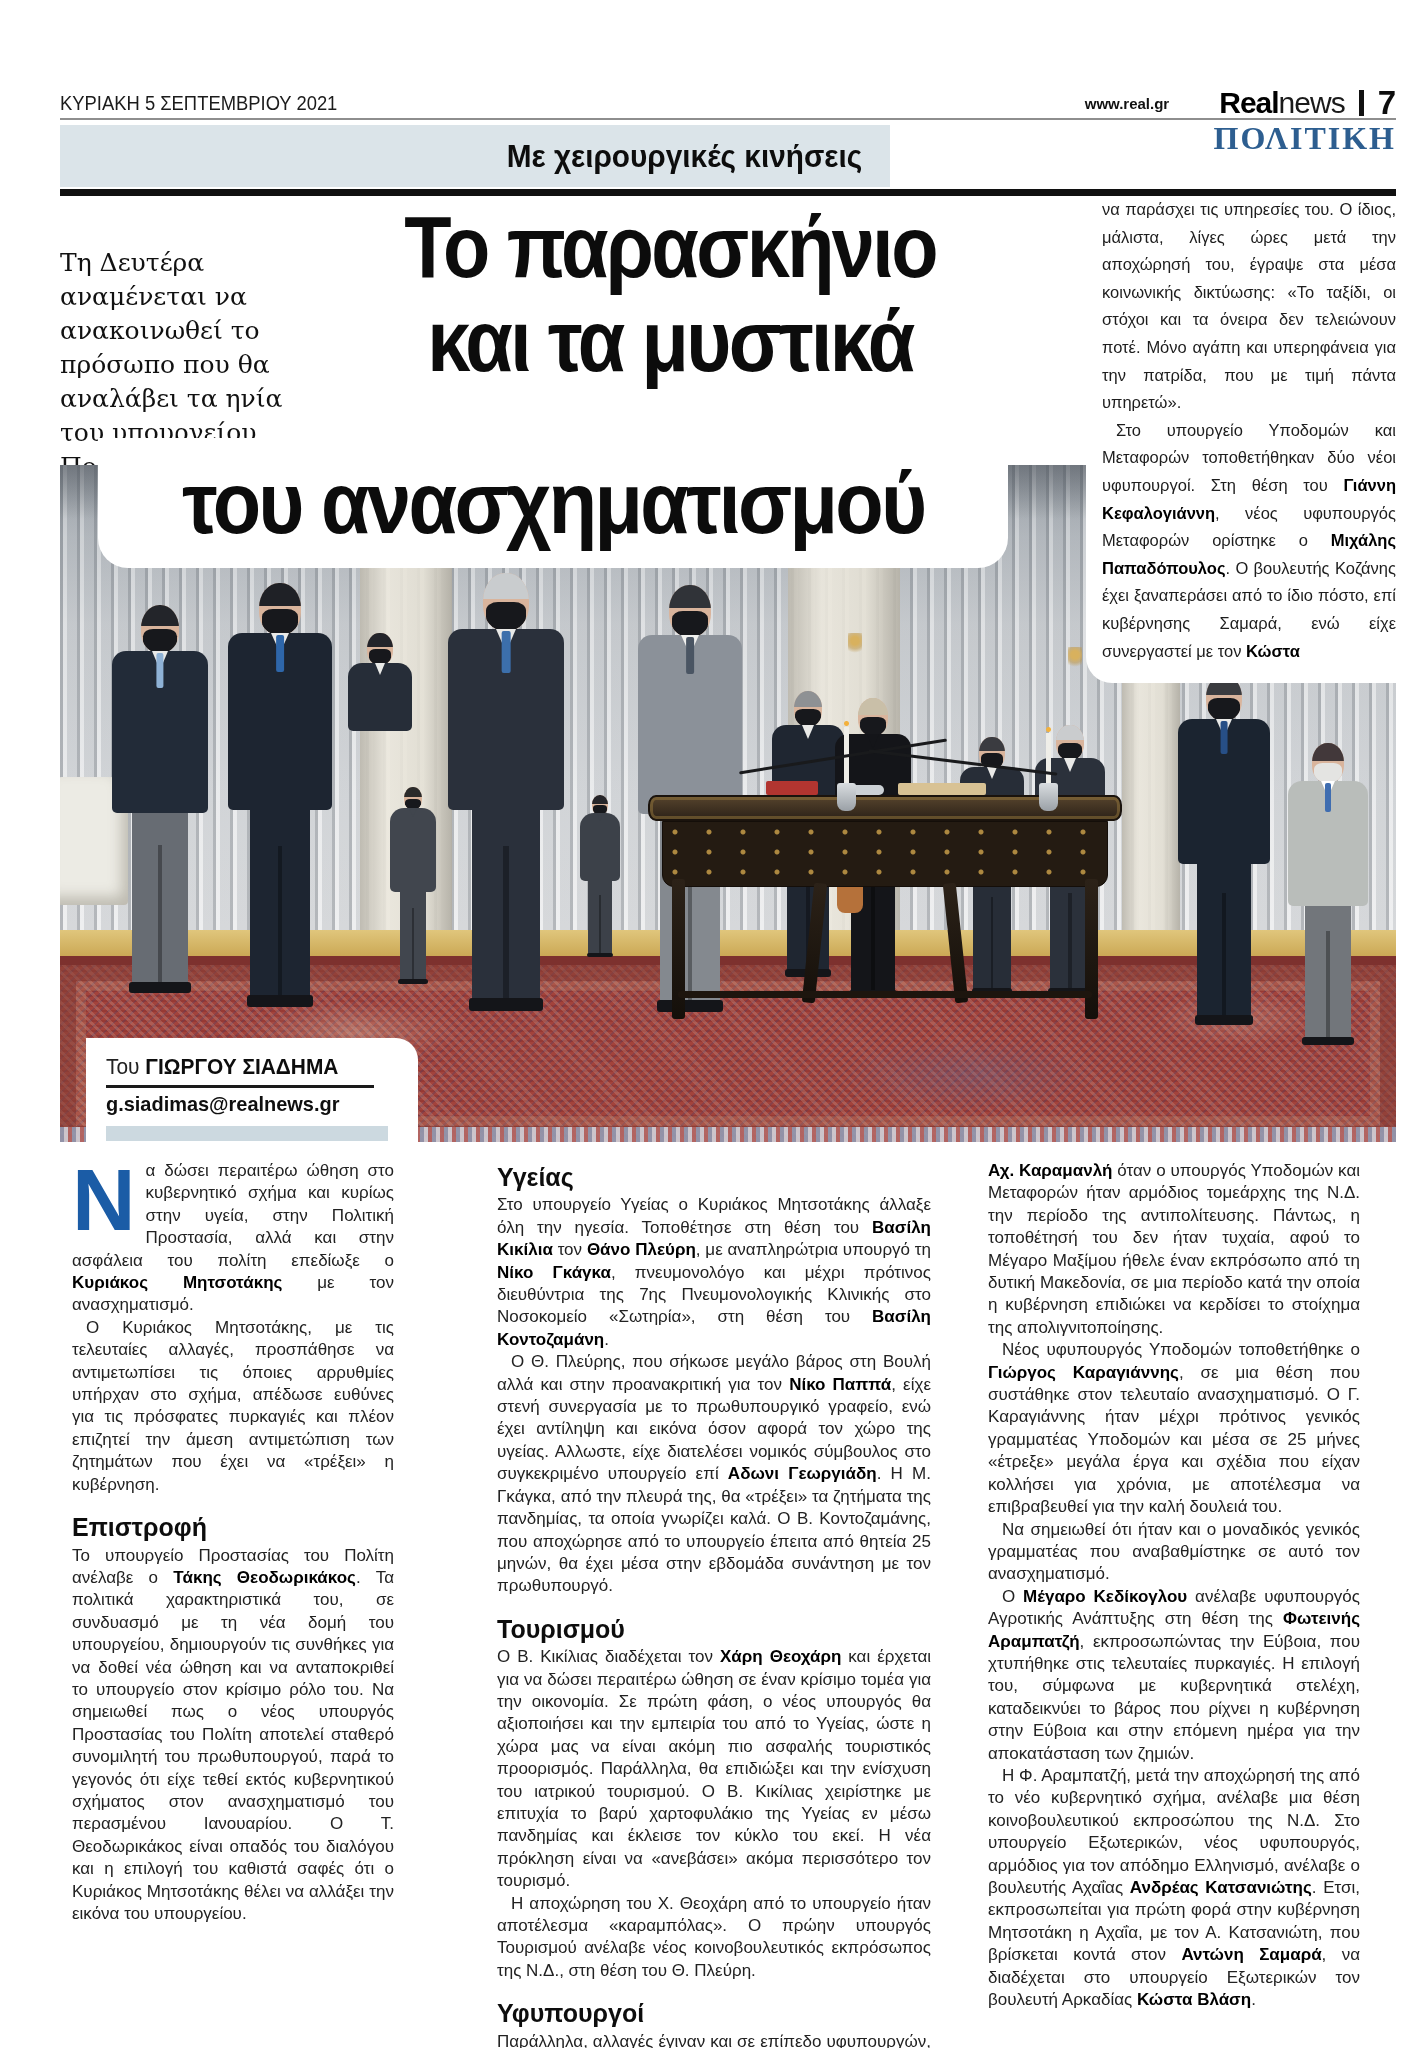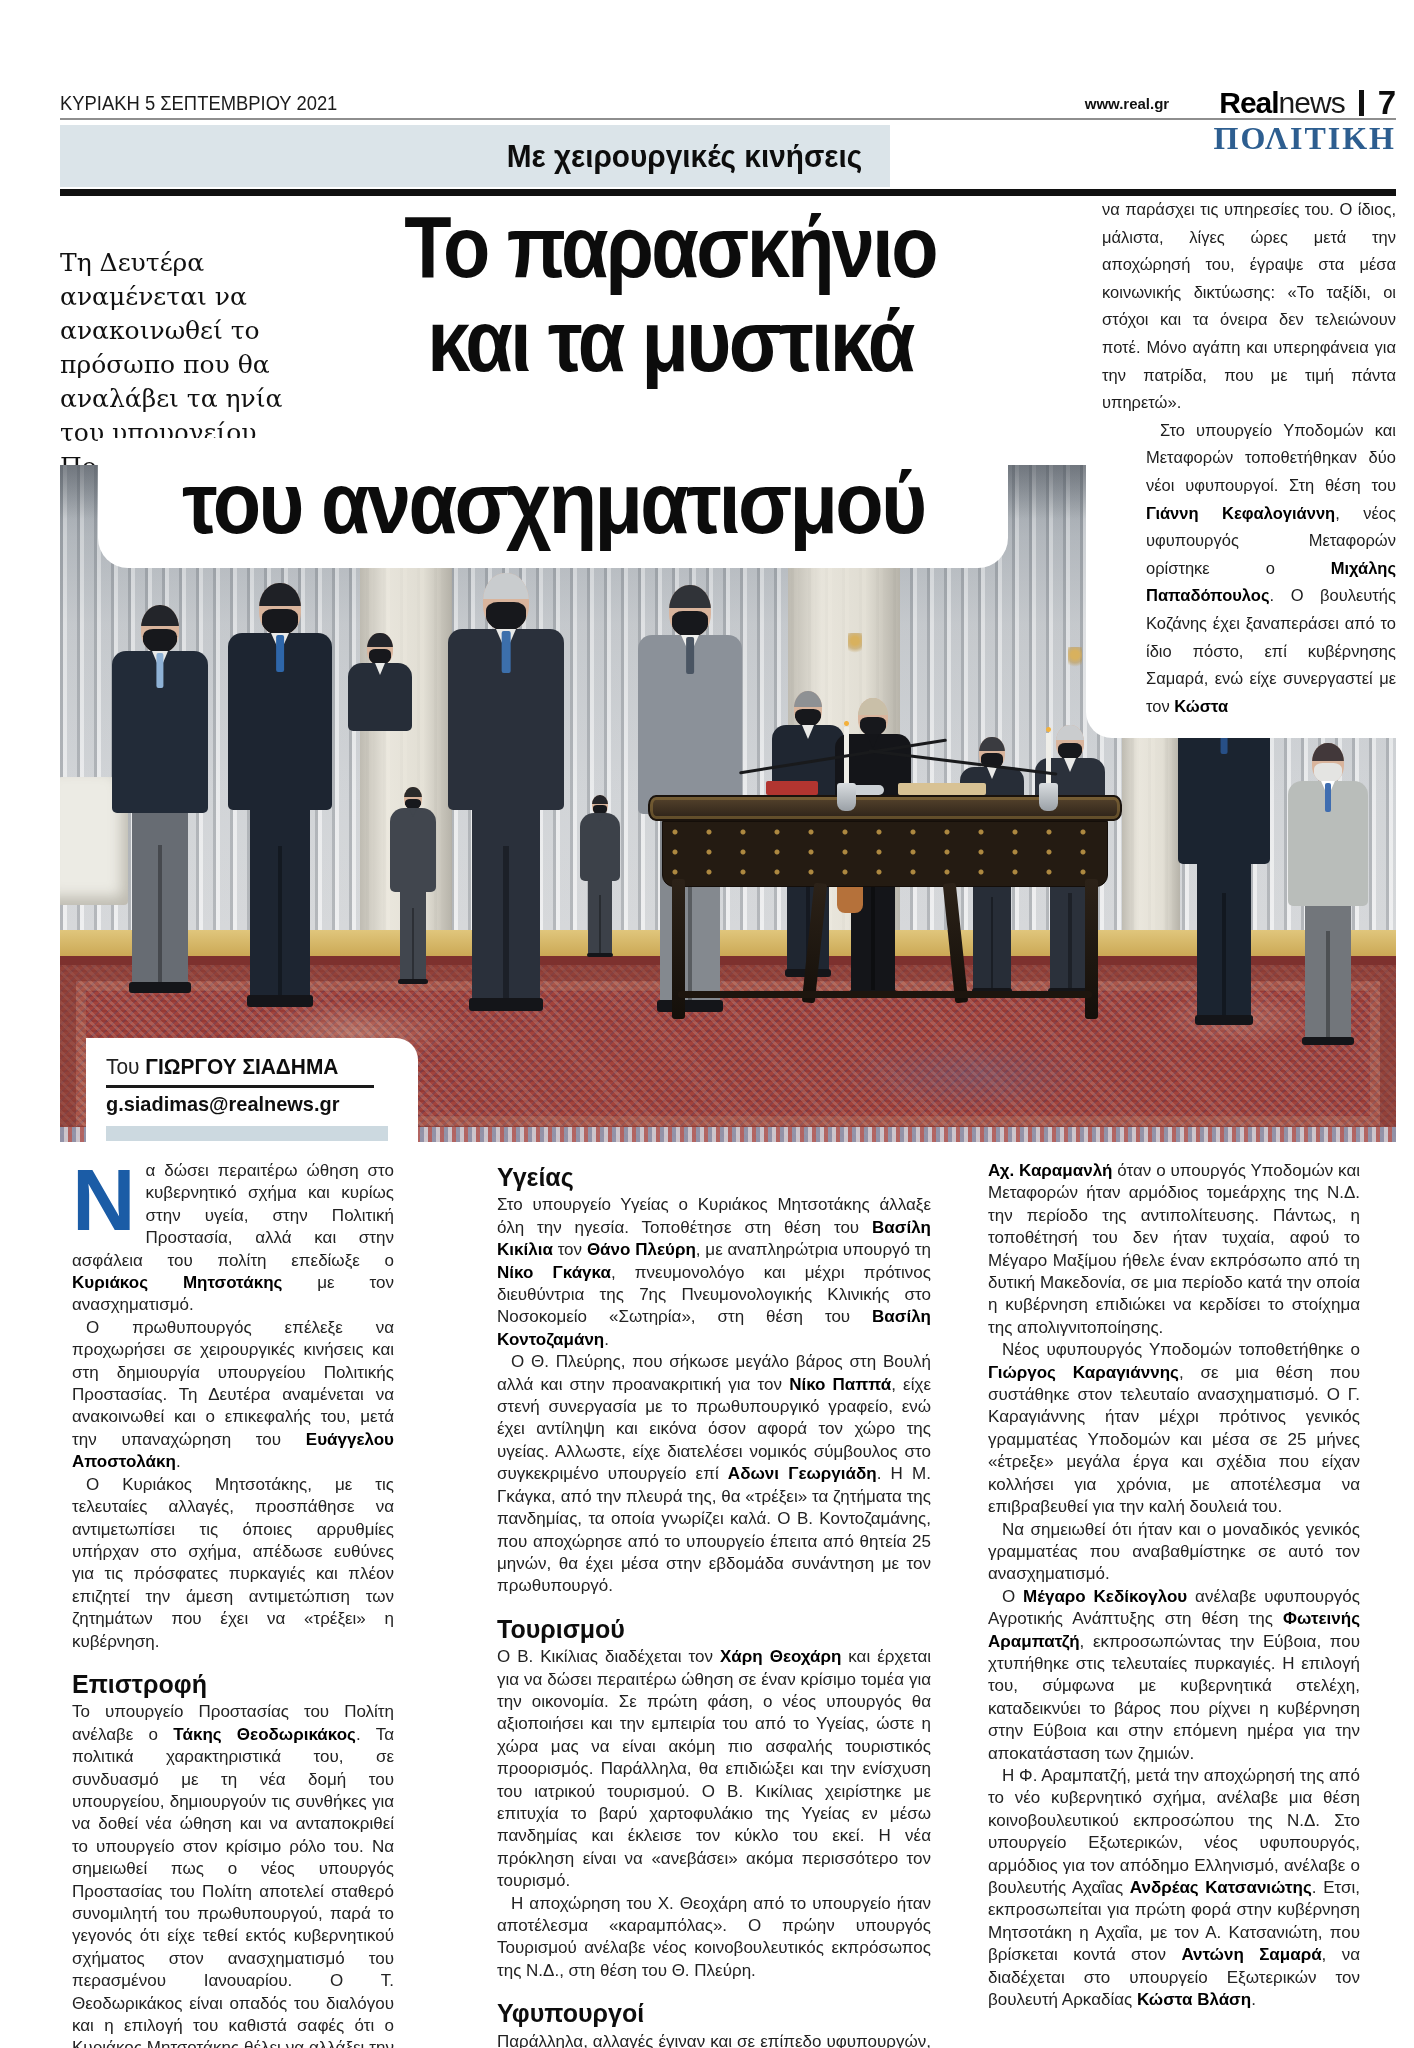--- a/index.html
+++ b/index.html
@@ -73,21 +73,21 @@
   .tstretch{position:absolute;height:7px;background:#1d150e;border-radius:3px;}
   .titem{position:absolute;z-index:6;border-radius:2px;}
   .candle{position:absolute;z-index:6;width:5px;background:#efeee8;}
   .candle:before{content:"";position:absolute;top:-7px;left:0px;width:5px;height:7px;background:radial-gradient(circle,#f3b13c 0 2px,transparent 3px);}
   .candle:after{content:"";position:absolute;bottom:-26px;left:-7px;width:19px;height:28px;background:linear-gradient(180deg,#d9dde0,#9aa0a6);border-radius:3px 3px 8px 8px;}
   .boom{position:absolute;height:3px;background:#191a1c;z-index:6;border-radius:2px;}
 
   
   .toprightcol{left:1086px;top:196px;width:310px;background:#fff;z-index:6;border-radius:0 0 0 26px;padding:0 0 18px 16px;box-sizing:border-box;}
   .toprightcol p{margin:0;font-size:16.5px;line-height:27.6px;text-align:justify;color:#1d1d1d;}
-  .toprightcol p.ind{text-indent:14px;margin-left:44px;}
+  .toprightcol p.ind{text-indent:14px;}
   .bylinebox{left:86px;top:1038px;width:332px;height:104px;background:#fff;z-index:6;border-radius:0 22px 0 0;padding:16px 0 0 20px;box-sizing:border-box;}
   .by1{font-size:22px;transform:scaleX(.95);transform-origin:left center;color:#222;}
   .by1 b{font-weight:700;color:#0d0d0d;}
   .byrule{width:268px;height:3px;background:#1a1a1a;margin:5px 0 4px;}
   .byemail{font-size:21px;font-weight:700;color:#0f0f0f;transform:scaleX(.95);transform-origin:left center;}
   .bybar{width:282px;height:15px;background:#ccd9e0;margin-top:10px;}
 
   
   .col{z-index:2;font-size:17px;line-height:22.4px;text-align:justify;color:#222;}
   .col p{margin:0;}
@@ -233,21 +233,20 @@
 
 <div class="abs bylinebox">
   <div class="by1"><span>Του</span> <b>ΓΙΩΡΓΟΥ ΣΙΑΔΗΜΑ</b></div>
   <div class="byrule"></div>
   <div class="byemail">g.siadimas@realnews.gr</div>
   <div class="bybar"></div>
 </div>
 
 <div class="abs col col1">
   <p class="lead"><span class="dropcap">Ν</span><span>α δώσει περαιτέρω ώθηση στο κυβερνητικό σχήμα και κυρίως στην υγεία, στην Πολιτική Προστασία, αλλά και στην ασφάλεια του πολίτη επεδίωξε ο <b>Κυριάκος Μητσοτάκης</b> με τον ανασχηματισμό.</span></p>
-  <p class="ind">Ο πρωθυπουργός επέλεξε να προχωρήσει σε χειρουργικές κινήσεις και στη δημιουργία υπουργείου Πολιτικής Προστασίας. Τη Δευτέρα αναμένεται να ανακοινωθεί και ο επικεφαλής του, μετά την υπαναχώρηση του <b>Ευάγγελου Αποστολάκη</b>.</p>
   <p class="ind">Ο Κυριάκος Μητσοτάκης, με τις τελευταίες αλλαγές, προσπάθησε να αντιμετωπίσει τις όποιες αρρυθμίες υπήρχαν στο σχήμα, απέδωσε ευθύνες για τις πρόσφατες πυρκαγιές και πλέον επιζητεί την άμεση αντιμετώπιση των ζητημάτων που έχει να «τρέξει» η κυβέρνηση.</p>
   <h3>Επιστροφή</h3>
   <p>Το υπουργείο Προστασίας του Πολίτη ανέλαβε ο <b>Τάκης Θεοδωρικάκος</b>. Τα πολιτικά χαρακτηριστικά του, σε συνδυασμό με τη νέα δομή του υπουργείου, δημιουργούν τις συνθήκες για να δοθεί νέα ώθηση και να ανταποκριθεί το υπουργείο στον κρίσιμο ρόλο του. Να σημειωθεί πως ο νέος υπουργός Προστασίας του Πολίτη αποτελεί σταθερό συνομιλητή του πρωθυπουργού, παρά το γεγονός ότι είχε τεθεί εκτός κυβερνητικού σχήματος στον ανασχηματισμό του περασμένου Ιανουαρίου. Ο Τ. Θεοδωρικάκος είναι οπαδός του διαλόγου και η επιλογή του καθιστά σαφές ότι ο Κυριάκος Μητσοτάκης θέλει να αλλάξει την εικόνα του υπουργείου.</p>
 
 </div>
 
 <div class="abs col col2">
   <h3>Υγείας</h3>
   <p>Στο υπουργείο Υγείας ο Κυριάκος Μητσοτάκης άλλαξε όλη την ηγεσία. Τοποθέτησε στη θέση του <b>Βασίλη Κικίλια</b> τον <b>Θάνο Πλεύρη</b>, με αναπληρώτρια υπουργό τη <b>Νίκο Γκάγκα</b>, πνευμονολόγο και μέχρι πρότινος διευθύντρια της 7ης Πνευμονολογικής Κλινικής στο Νοσοκομείο «Σωτηρία», στη θέση του <b>Βασίλη Κοντοζαμάνη</b>.</p>
   <p class="ind">Ο Θ. Πλεύρης, που σήκωσε μεγάλο βάρος στη Βουλή αλλά και στην προανακριτική για τον <b>Νίκο Παππά</b>, είχε στενή συνεργασία με το πρωθυπουργικό γραφείο, ενώ έχει αντίληψη και εικόνα όσον αφορά τον χώρο της υγείας. Αλλωστε, είχε διατελέσει νομικός σύμβουλος στο συγκεκριμένο υπουργείο επί <b>Αδωνι Γεωργιάδη</b>. Η Μ. Γκάγκα, από την πλευρά της, θα «τρέξει» τα ζητήματα της πανδημίας, τα οποία γνωρίζει καλά. Ο Β. Κοντοζαμάνης, που αποχώρησε από το υπουργείο έπειτα από θητεία 25 μηνών, θα έχει μέσα στην εβδομάδα συνάντηση με τον πρωθυπουργό.</p>

